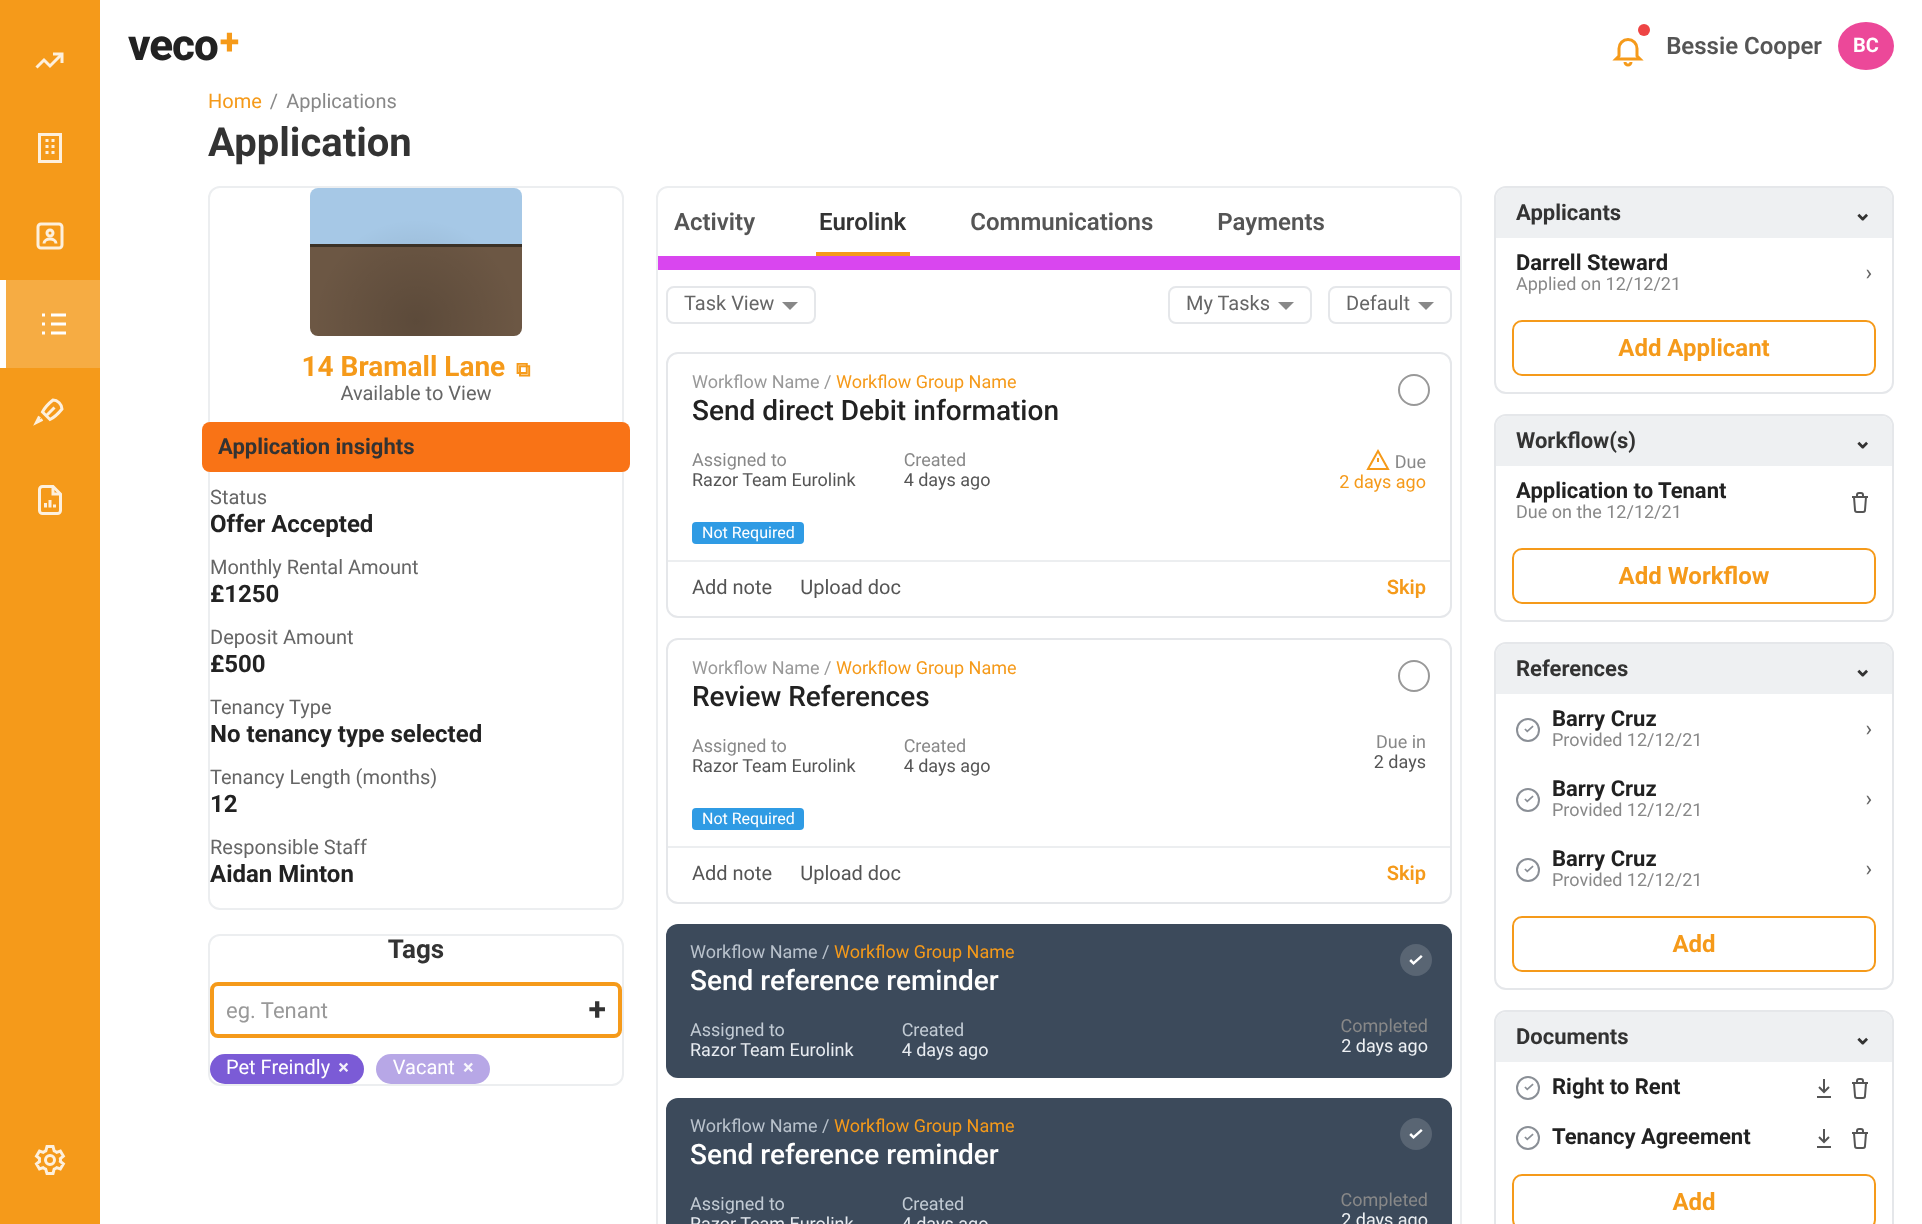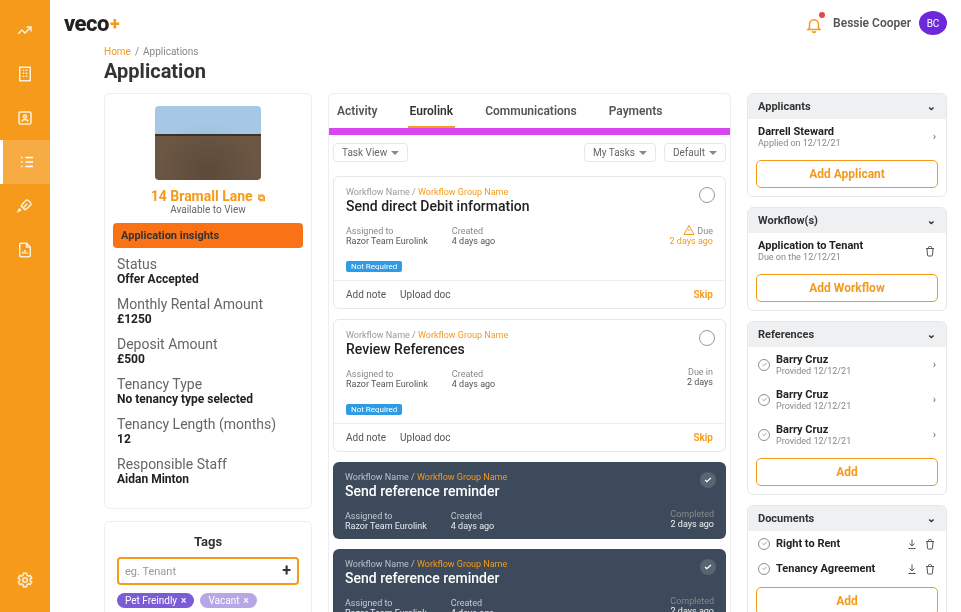--- a/index.html
+++ b/index.html
@@ -4,45 +4,45 @@
 <style>
   *{box-sizing:border-box;margin:0;padding:0;font-family:-apple-system,BlinkMacSystemFont,"Segoe UI",Roboto,Arial,sans-serif}
   body{background:#fff;color:#333;width:961px;height:612px;overflow:hidden}
   .app{display:flex;height:100%}
   .sidebar{width:50px;background:#f59a1a;display:flex;flex-direction:column;align-items:center;padding-top:8px;gap:0;position:relative}
   .sidebar .sb-item{width:50px;height:44px;display:flex;align-items:center;justify-content:center;color:#fff;opacity:.85;cursor:pointer}
   .sidebar .sb-item.active{background:rgba(255,255,255,.18);opacity:1;border-left:3px solid #fff}
   .sidebar .sb-bottom{position:absolute;bottom:10px}
   .main{flex:1;display:flex;flex-direction:column;height:100%;overflow:hidden}
   .topbar{height:46px;display:flex;align-items:center;padding:0 14px}
-  .logo{font-weight:800;font-size:22px;letter-spacing:-.5px;color:#222;display:flex;align-items:center}
+  .logo{font-weight:800;font-size:22px;letter-spacing:-.5px;color:#222;display:flex;align-items:flex-start}
   .logo sup{color:#f59a1a;font-size:18px;margin-left:1px}
   .sp{flex:1}
   .bell{width:18px;height:18px;color:#f59a1a;margin-right:10px;position:relative}
   .bell .dot{position:absolute;top:-2px;right:-2px;width:6px;height:6px;border-radius:50%;background:#e44}
   .uname{font-size:12px;font-weight:600;color:#555;margin-right:8px}
-  .avatar{width:28px;height:24px;border-radius:50%;background:#6d28d9;color:#fff;font-size:10px;font-weight:400;display:flex;align-items:center;justify-content:center}
+  .avatar{width:28px;height:24px;border-radius:50%;background:#ec4899;color:#fff;font-size:10px;font-weight:700;display:flex;align-items:center;justify-content:center}
   .content{flex:1;padding:0 14px 14px 54px;overflow:auto;background:#fff}
   .crumbs{font-size:10px;margin-bottom:2px}
   .crumbs a{color:#f59a1a;text-decoration:none}
   .crumbs .sep{color:#888;margin:0 4px}
   .crumbs .cur{color:#888}
   h1.page{font-size:20px;font-weight:700;color:#333;margin-bottom:10px}
   .cols{display:grid;grid-template-columns:208px 1fr 200px;gap:16px;align-items:start}
-  .card{background:#fff;border:1px solid #eceef0;border-radius:6px;padding:12px}
+  .card{background:#fff;border:1px solid #eceef0;border-radius:6px;}
   .prop-img{width:106px;height:74px;margin:0 auto 8px;border-radius:4px;overflow:hidden;background:linear-gradient(180deg,#a6c8e6 0%,#a6c8e6 40%,#6c5744 40%,#6c5744 100%)}
   .prop-img::after{content:"";display:block;height:74px;background:
      linear-gradient(180deg,transparent 0,transparent 38%,#3b3126 38%,#3b3126 40%,transparent 40%),
      radial-gradient(circle at 50% 90%,rgba(0,0,0,.15),transparent 60%)}
   .prop-title{text-align:center;color:#f59a1a;font-weight:700;font-size:14px}
   .prop-title .ext{font-size:10px;color:#f59a1a;margin-left:2px}
   .prop-sub{text-align:center;font-size:10px;color:#666;margin-bottom:8px}
   .ins-hd{background:#f97316;border-radius:4px;padding:6px 8px;font-size:11px;font-weight:700;color:#333;margin:6px -4px 8px}
   .kv{margin-bottom:10px}
-  .kv .k{font-size:14px;color:#666}
+  .kv .k{font-size:10px;color:#666}
   .kv .v{font-size:12px;font-weight:700;color:#222}
   .tags-card h3{text-align:center;font-size:13px;font-weight:700;margin-bottom:8px}
   .tag-input{display:flex;align-items:center;border:2px solid #f59a1a;border-radius:4px;padding:4px 6px;font-size:11px;color:#999;margin-bottom:8px}
   .tag-input .plus{margin-left:auto;color:#333;font-weight:700;font-size:16px;line-height:1}
   .chips{display:flex;gap:6px;flex-wrap:wrap}
   .chip{font-size:10px;color:#fff;border-radius:10px;padding:2px 8px;display:inline-flex;align-items:center}
   .chip .x{margin-left:4px;font-weight:700;opacity:.9}
   .chip.purple{background:#7b5bd6}
   .chip.lav{background:#b7a7e6}
   

